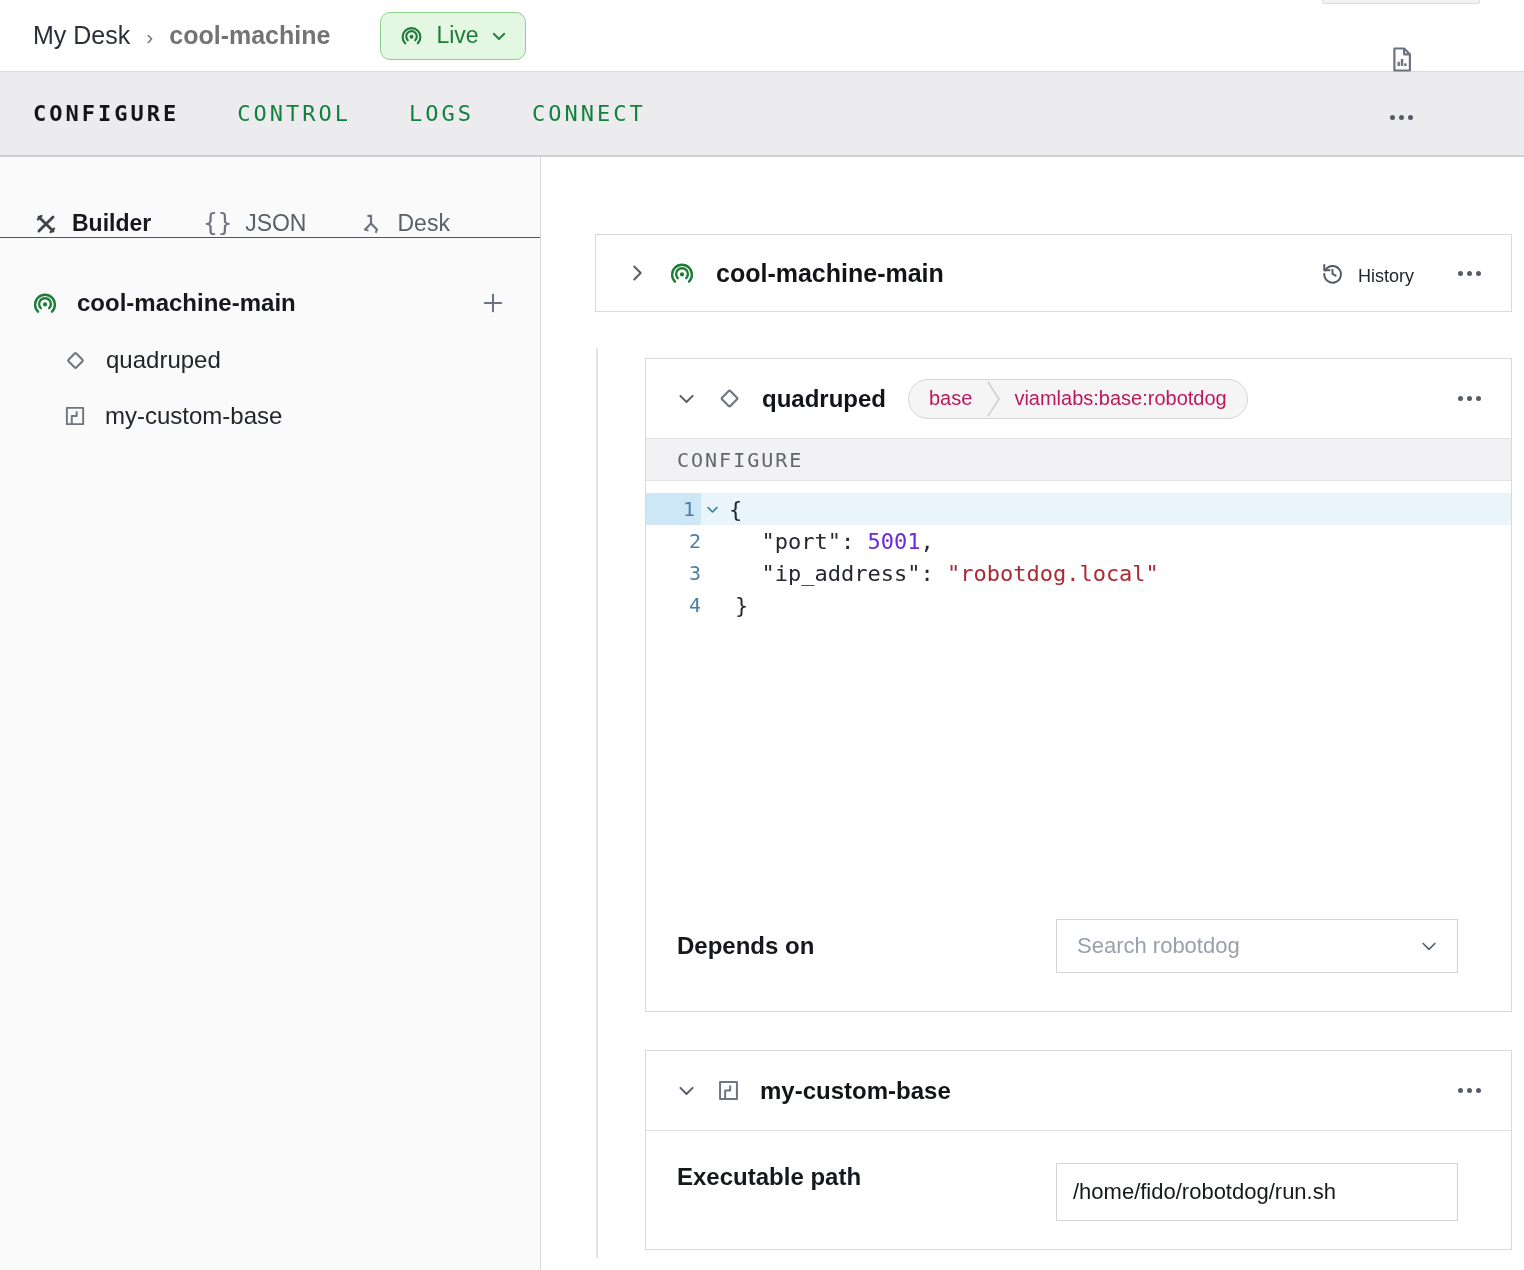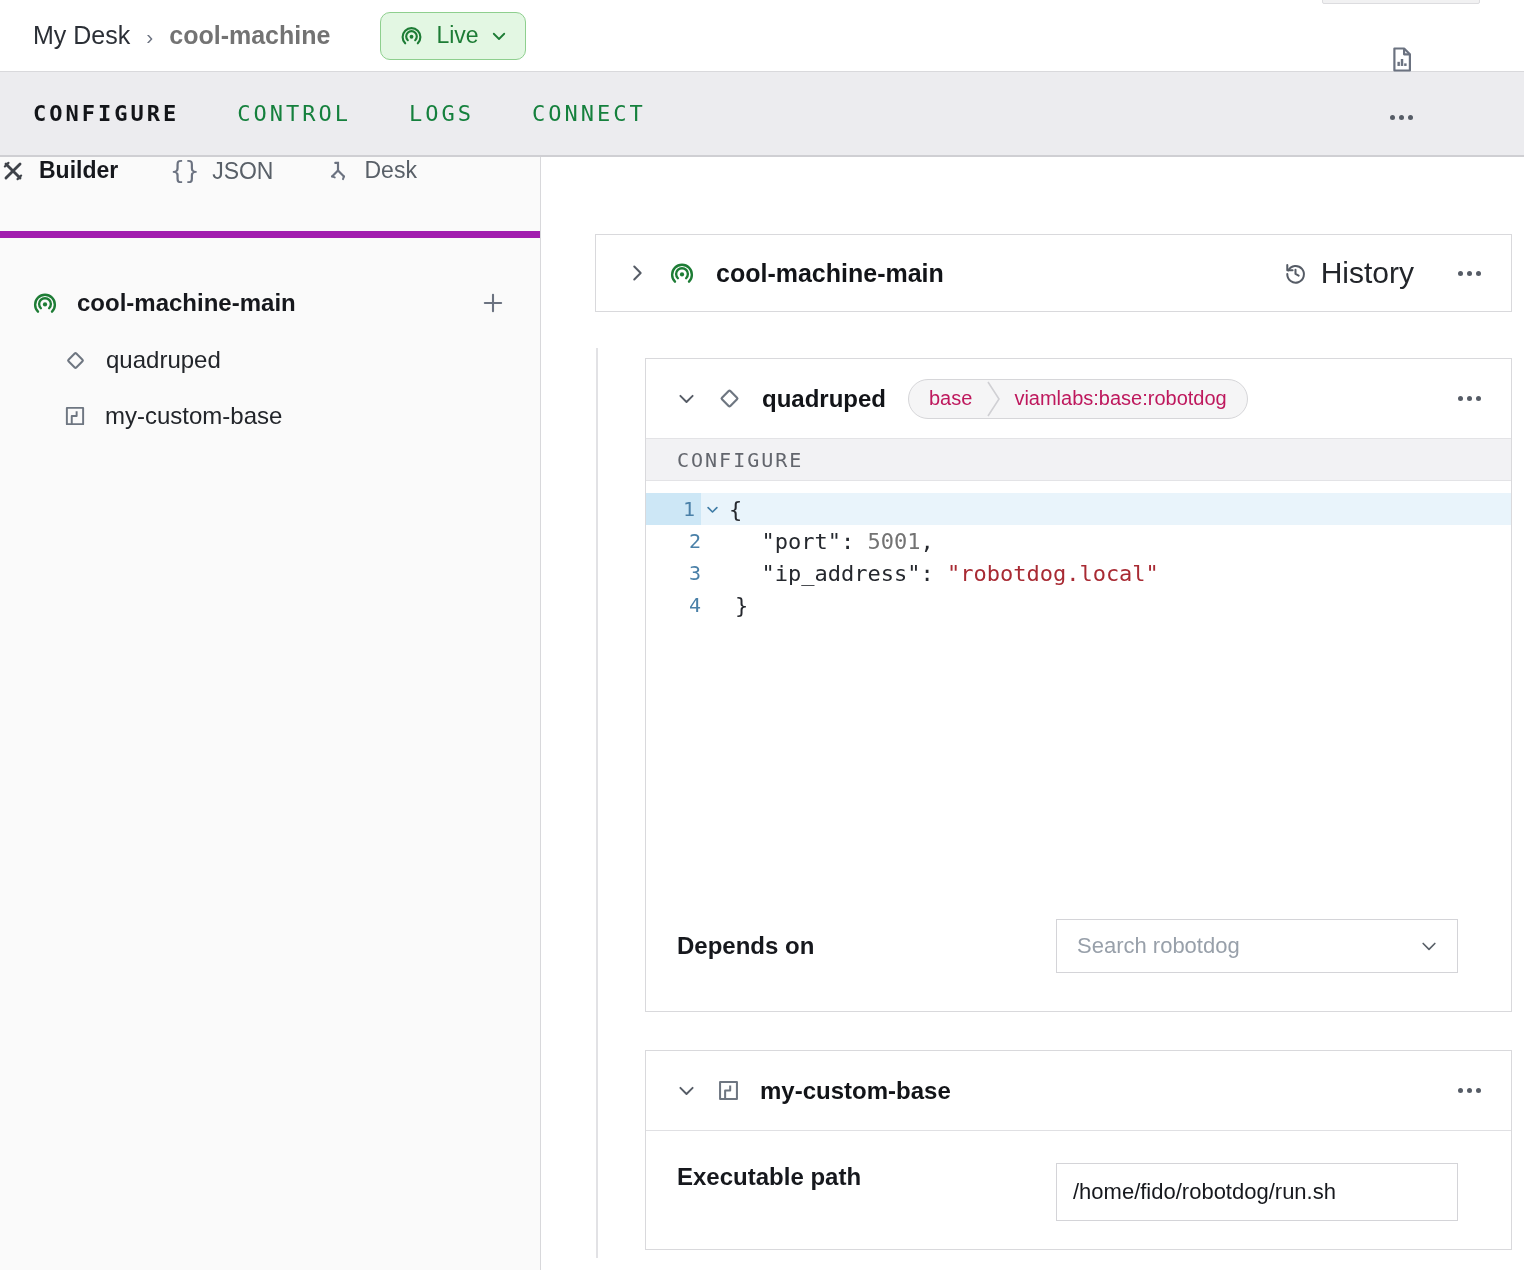--- a/index.html
+++ b/index.html
@@ -25,41 +25,41 @@
   
   .tabstrip { height:85px; background:#ececef; border-bottom:2px solid #cfcfd3; display:flex; align-items:center;
               padding-left:33px; gap:58px; }
   .tab { background:none; border:none; font-family:"DejaVu Sans Mono",monospace; font-size:22px; letter-spacing:3px;
          color:#15803d; }
   .tab.active { font-weight:700; color:#131519; }
 
   
   .content { display:flex; height:1113px; }
   .sidebar { width:541px; flex:none; background:#fafafa; border-right:1px solid #d8d8db; }
-  .views { height:81px; border-bottom:7px solid #a21caf; display:flex; align-items:flex-start; gap:52px;
+  .views { height:81px; border-bottom:1px solid #a21caf; display:flex; align-items:flex-end; padding-left:33px; gap:52px;
            font-size:23px; color:#596068; }
   .view { background:none; border:none; display:flex; align-items:center; gap:13px; font-size:23px; color:#596068; }
   .view.active { color:#16181d; font-weight:700; }
   .braces { font-family:"DejaVu Sans Mono",monospace; font-size:24px; color:#6b7280; }
 
   .tree { padding-top:36px; }
   .tree-machine { height:58px; display:flex; align-items:center; gap:17px; padding:0 33px 0 30px;
                   font-size:24px; font-weight:700; color:#16181d; cursor:pointer; }
   .plus-btn { margin-left:auto; }
   .tree-item { height:56px; display:flex; align-items:center; gap:17px; padding-left:62px; font-size:24px; color:#22252a; cursor:pointer; }
 
   
   .main { flex:1; position:relative; background:#fff; overflow:hidden; }
   .connector { position:absolute; left:55px; top:191px; width:2px; height:910px; background:#e2e2e5; }
   .card { position:relative; background:#fff; border:1px solid #d9d9dc; }
 
   .part-card { margin:77px 12px 0 54px; height:78px; display:flex; align-items:center; padding:0 30px; gap:19px; }
   .part-title { font-size:25px; font-weight:700; color:#121418; }
   .part-right { margin-left:auto; display:flex; align-items:center; gap:44px; }
-  .history-btn { display:flex; align-items:center; gap:12px; font-size:30px; color:#22252a; }
+  .history-btn { display:flex; align-items:flex-end; gap:12px; font-size:18px; color:#22252a; }
 
   .resource-card { margin-left:104px; margin-right:12px; }
   .quadruped-card { margin-top:46px; padding-bottom:38px; }
   .res-header { height:79px; display:flex; align-items:center; padding:0 30px; gap:18px; }
   .res-title { font-size:24px; font-weight:700; color:#121418; }
   .pill { margin-left:4px; height:40px; border:1px solid #d6d6d9; background:#f5f5f6; border-radius:20px;
           display:flex; align-items:center; font-size:20px; color:#be185d; overflow:hidden; }
   .pill-seg { display:flex; align-items:center; height:100%; }
   .pill-type { padding:0 14px 0 20px; }
   .pill-model { padding:0 20px 0 12px; }
@@ -70,21 +70,21 @@
                    font-size:20px; letter-spacing:2px; color:#63666d; }
 
   .editor { height:430px; padding-top:12px; font-family:"DejaVu Sans Mono",monospace; font-size:22px; }
   .code-line { display:flex; align-items:center; height:32px; }
   .ln { width:55px; flex:none; height:100%; display:flex; align-items:center; justify-content:flex-end;
         color:#4a80a8; font-size:20px; }
   .fold { width:34px; flex:none; height:100%; display:flex; align-items:center; justify-content:center; background:none; border:none; }
   .code { white-space:pre; color:#25282e; }
   .code-line.active { background:#e9f4fb; }
   .code-line.active .ln { background:#cde7f6; padding-right:6px; margin-right:-6px; }
-  .tk-num { color:#737373; }
+  .tk-num { color:#6d28d9; }
   .tk-str { color:#a82a33; }
 
   .depends-row { display:flex; align-items:center; justify-content:space-between; padding:0 53px 0 31px; margin-top:8px; }
   .field-label { font-size:24px; font-weight:700; color:#16181d; }
   .select { width:402px; height:54px; background:#fff; border:1px solid #d4d4d8; display:flex; align-items:center;
             justify-content:space-between; padding:0 18px 0 20px; font-size:22px; color:#98a0aa; }
 
   .custom-card { margin-top:38px; }
   .custom-header { border-bottom:1px solid #e0e0e3; height:80px; }
   .custom-body { display:flex; align-items:flex-start; justify-content:space-between; padding:32px 53px 28px 31px; }

